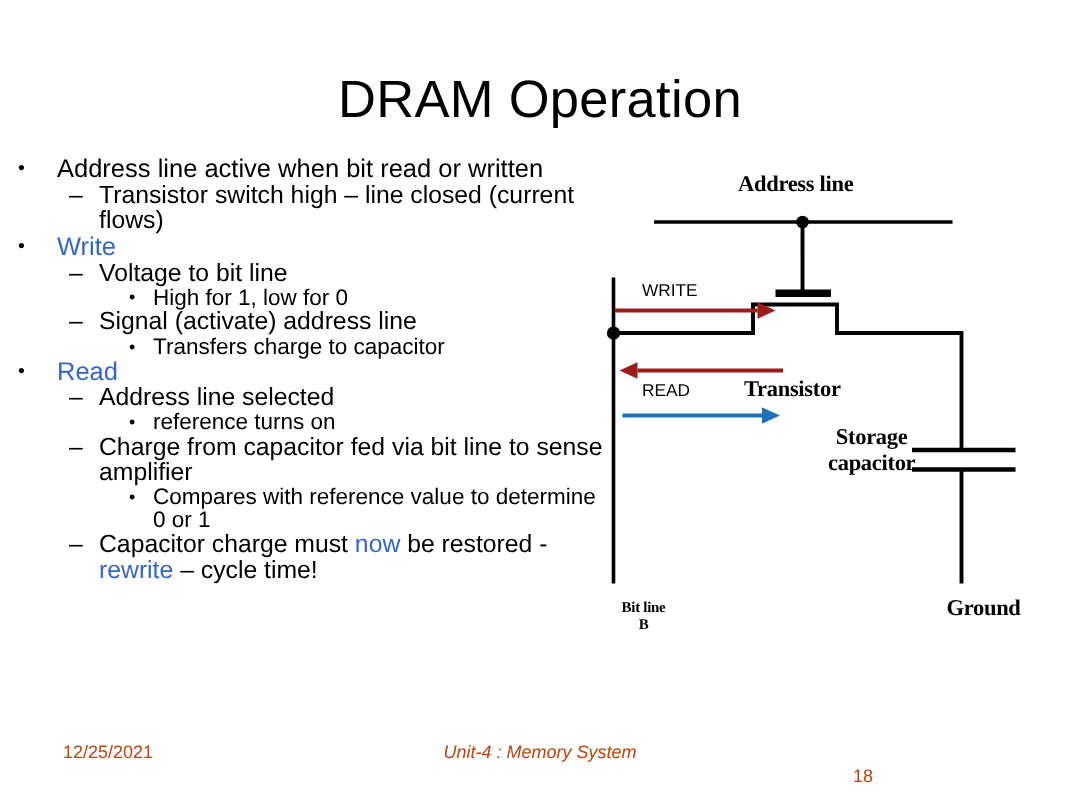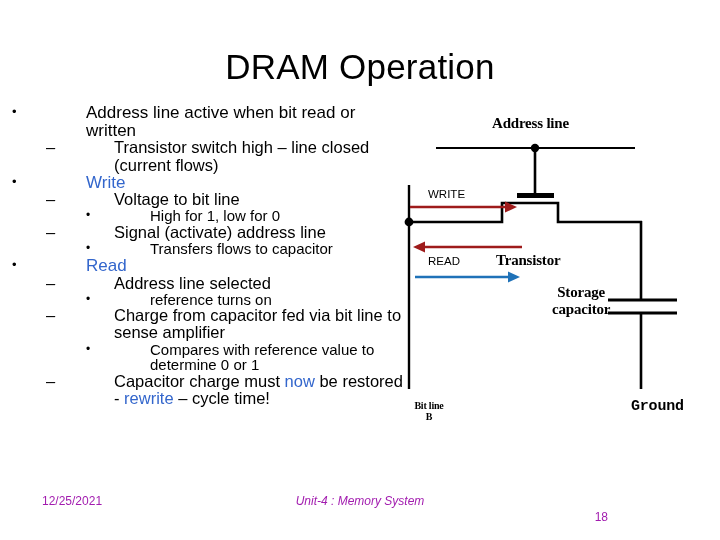--- a/index.html
+++ b/index.html
@@ -43,21 +43,21 @@
   .blk {
     display: flex;
     align-items: flex-start;
     line-height: 1.04;
   }
   .mark {
     flex: 0 0 auto;
     text-align: left;
     color: #000000;
   }
-  .txt { flex: 1 1 auto; margin-left: 48px; }
+  .txt { flex: 1 1 auto; }
 
   
   .lvl1 { font-size: 17px; margin-bottom: 0px; }
   .lvl1 > .mark { width: 26px; font-size: 13px; line-height: 1.25; }
   
   .lvl2 { font-size: 16.5px; margin-bottom: 0px; padding-left: 34px; }
   .lvl2 > .mark { width: 20px; }
   
   .lvl3 { font-size: 15px; margin-bottom: 0px; padding-left: 74px; }
   .lvl3 > .mark { width: 16px; font-size: 12px; line-height: 1.3; }
@@ -86,36 +86,35 @@
     position: absolute;
     font-family: "Liberation Sans", sans-serif;
     font-size: 11.5px;
     color: #000000;
     white-space: nowrap;
   }
 
   #lbl-address   { left: 97px;  top: 7px;   font-size: 15px; }
   #lbl-transistor{ left: 101px; top: 119px; font-size: 15px; margin-top: 25px; }
   #lbl-storage   { left: 157px; top: 176px; font-size: 15px; text-align: center; line-height: 1.12; }
-  #lbl-ground    { left: 236px; top: 290px; font-size: 15px; font-family: Liberation Mono, monospace; }
+  #lbl-ground    { left: 236px; top: 290px; font-size: 15px; }
   #lbl-bitline   { left: 6px;   top: 292px; font-size: 10px; text-align: center; line-height: 1.1; width: 56px;}
 
   #lbl-write { left: 33px; top: 80px; }
   #lbl-read  { left: 33px; top: 147px; }
 
   
   #footer {
     position: absolute;
     left: 0;
     top: 494px;
     width: 620px;
     height: 20px;
     font-size: 12px;
-    color: #a21caf;
-    padding-left: 26px;
+    color: #c2410c;
   }
   #footer-date  { position: absolute; left: 42px;  top: 0; }
   #footer-title { position: absolute; left: 0; top: 0; width: 720px; text-align: center; font-style: italic; }
   #footer-page  { position: absolute; right: 38px; top: 16px; }
 </style>
 </head>
 <body>
 
 <div id="slide">
 
@@ -141,21 +140,21 @@
       <div class="blk lvl3">
         <span class="mark">•</span>
         <span class="txt">High for 1, low for 0</span>
       </div>
       <div class="blk lvl2">
         <span class="mark">–</span>
         <span class="txt">Signal (activate) address line</span>
       </div>
       <div class="blk lvl3">
         <span class="mark">•</span>
-        <span class="txt">Transfers flows to capacitor</span>
+        <span class="txt">Transfers charge to capacitor</span>
       </div>
       <div class="blk lvl1">
         <span class="mark">•</span>
         <span class="txt blue">Read</span>
       </div>
       <div class="blk lvl2">
         <span class="mark">–</span>
         <span class="txt">Address line selected</span>
       </div>
       <div class="blk lvl3">

